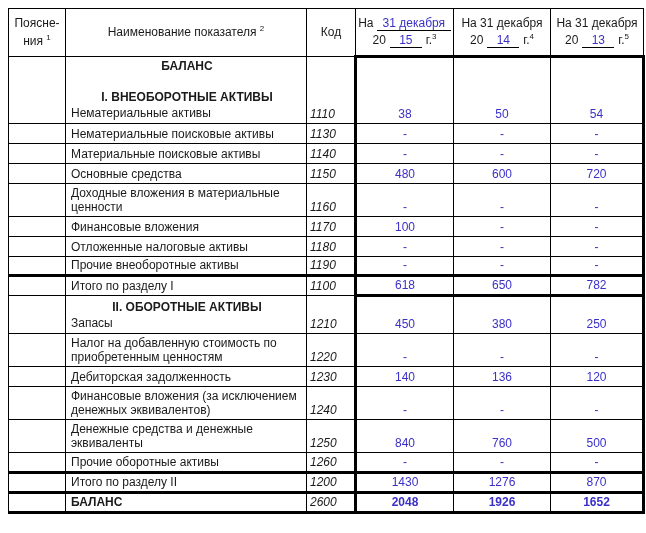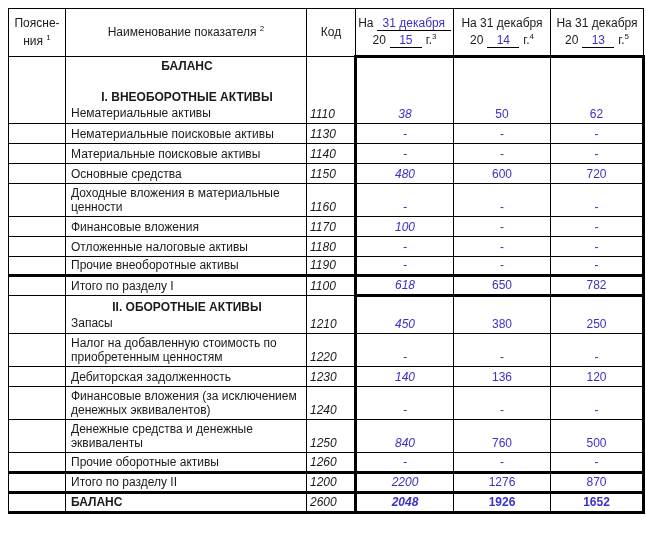--- a/index.html
+++ b/index.html
@@ -39,21 +39,21 @@
 
   
   tr.h66 td { height:66px; }
   tr.h38 td { height:38px;margin-top:17px; }
   tr.h33 td { height:33px; }
   tr.h20 td { height:20px; }
   tr.h19 td { height:19px; }
   tr.h18 td { height:18px; }
 
   
-  .thL { border-left:3px solid var(--line);font-style:italic; }
+  .thL { border-left:3px solid var(--line); }
   .thR { border-right:3px solid var(--line); }
   .thB { border-bottom:3px solid var(--line); }
   tr.t-top td { border-top:3px solid var(--line); }
   tr.t-bot td { border-bottom:3px solid var(--line); }
   tr.row-total-1 td.c-val { border-bottom:3px solid var(--line); }
 
   tr.row-balance td.c-name, tr.row-balance td.c-val { font-weight:bold; }
 </style>
 </head>
 <body>
@@ -102,21 +102,21 @@
     <td class="c-exp"></td>
     <td class="c-name">
       <div class="sec-head">БАЛАНС</div>
       <div class="sec-spacer"></div>
       <div class="sec-head">I. ВНЕОБОРОТНЫЕ АКТИВЫ</div>
       <div class="lbl">Нематериальные активы</div>
     </td>
     <td class="c-code">1110</td>
     <td class="c-val thL">38</td>
     <td class="c-val">50</td>
-    <td class="c-val thR">62</td>
+    <td class="c-val thR">54</td>
   </tr>
 
 
   <tr class="h20">
     <td class="c-exp"></td>
     <td class="c-name">Нематериальные поисковые активы</td>
     <td class="c-code">1130</td>
     <td class="c-val thL">-</td>
     <td class="c-val">-</td>
     <td class="c-val thR">-</td>
@@ -239,21 +239,21 @@
     <td class="c-code">1260</td>
     <td class="c-val thL">-</td>
     <td class="c-val">-</td>
     <td class="c-val thR">-</td>
   </tr>
 
   <tr class="h18 t-top">
     <td class="c-exp"></td>
     <td class="c-name">Итого по разделу II</td>
     <td class="c-code">1200</td>
-    <td class="c-val thL">2200</td>
+    <td class="c-val thL">1430</td>
     <td class="c-val">1276</td>
     <td class="c-val thR">870</td>
   </tr>
 
   <tr class="h19 t-top t-bot row-balance">
     <td class="c-exp"></td>
     <td class="c-name">БАЛАНС</td>
     <td class="c-code">2600</td>
     <td class="c-val thL">2048</td>
     <td class="c-val">1926</td>

